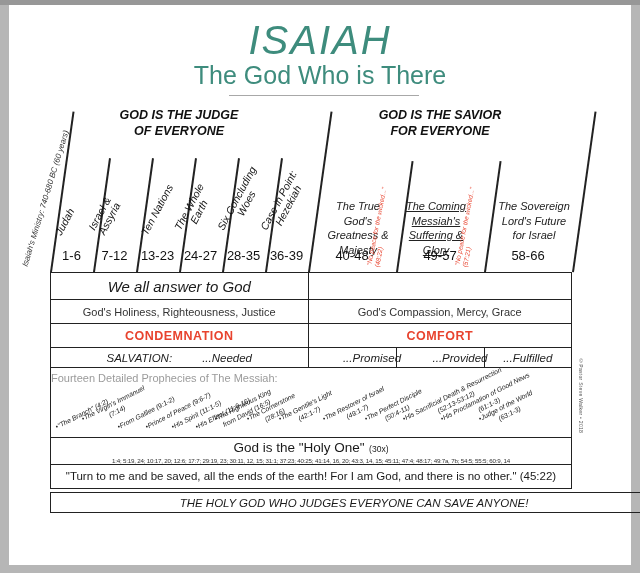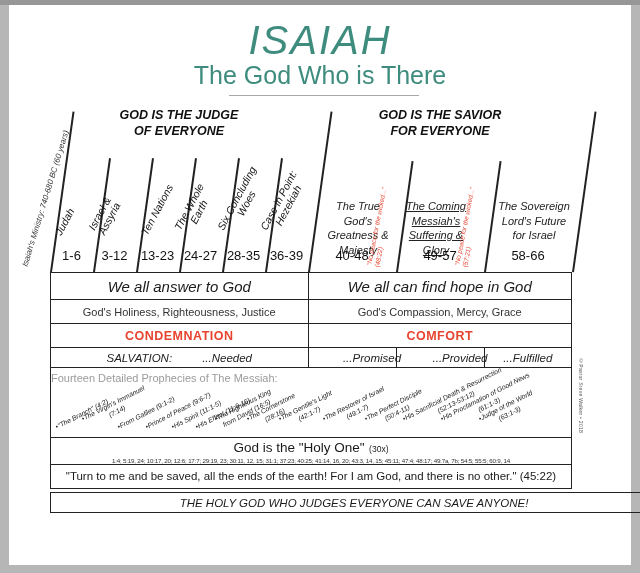--- a/index.html
+++ b/index.html
@@ -86,21 +86,21 @@
       <div class="line" style="left: 222px; top: 157px; height: 115px;"></div>
       <div class="line" style="left: 265px; top: 157px; height: 115px;"></div>
       <div class="line" style="left: 308px; top: 110px; height: 162px;"></div>
       <div class="line" style="left: 396px; top: 160px; height: 112px;"></div>
       <div class="line" style="left: 484px; top: 160px; height: 112px;"></div>
       <div class="line" style="left: 572px; top: 110px; height: 162px;"></div>
       <div class="dlabel" style="left: 63px; top: 226px;">Judah</div>
       <div class="chap" style="left: 50px; width: 43px;">1-6</div>
       <div class="dlabel" style="left: 106px; top: 215px;">Israel &amp;
 Assyria</div>
-      <div class="chap" style="left: 93px; width: 43px;">3-12</div>
+      <div class="chap" style="left: 93px; width: 43px;">7-12</div>
       <div class="dlabel" style="left: 149px; top: 226px;">Ten Nations</div>
       <div class="chap" style="left: 136px; width: 43px;">13-23</div>
       <div class="dlabel" style="left: 192px; top: 215px;">The Whole
 Earth</div>
       <div class="chap" style="left: 179px; width: 43px;">24-27</div>
       <div class="dlabel" style="left: 235px; top: 215px;">Six Concluding
 Woes</div>
       <div class="chap" style="left: 222px; width: 43px;">28-35</div>
       <div class="dlabel" style="left: 278px; top: 215px;">Case in Point:
 Hezekiah</div>
@@ -178,21 +178,20 @@
         <div>•Judge of the World</div>
         <div>(63:1-3)</div>
       </div>
     </div>
 
   <div class="ministry">Isaiah's Ministry: 740-680 BC (60 years)</div>
 
   <div class="tbl">
     <div class="trow r-answer">
       <div class="cell cell-l">We all answer to God</div>
-      <div class="cell">We all can find hope in God</div>
     </div>
     <div class="trow r-attr">
       <div class="cell cell-l">God's Holiness, Righteousness, Justice</div>
       <div class="cell">God's Compassion, Mercy, Grace</div>
     </div>
     <div class="trow r-verdict">
       <div class="cell cell-l">CONDEMNATION</div>
       <div class="cell">COMFORT</div>
     </div>
     <div class="trow r-salv">

